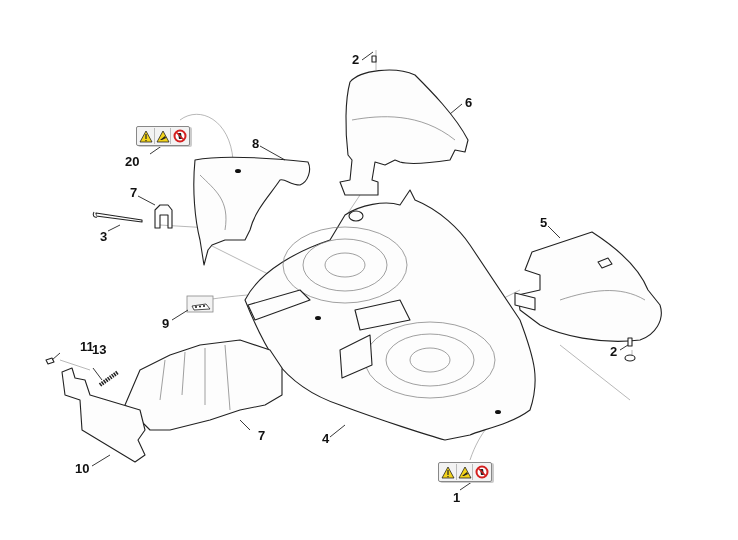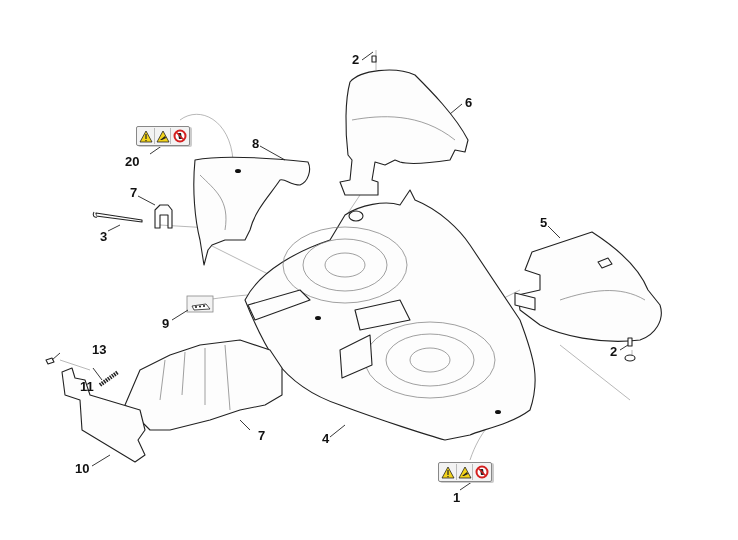--- a/index.html
+++ b/index.html
@@ -174,17 +174,17 @@
   <span class="callout" style="left:352px; top:53px;">2</span>
   <span class="callout" style="left:610px; top:345px;">2</span>
   <span class="callout" style="left:100px; top:230px;">3</span>
   <span class="callout" style="left:322px; top:432px;">4</span>
   <span class="callout" style="left:540px; top:216px;">5</span>
   <span class="callout" style="left:465px; top:96px;">6</span>
   <span class="callout" style="left:258px; top:429px;">7</span>
   <span class="callout" style="left:252px; top:137px;">8</span>
   <span class="callout" style="left:162px; top:317px;">9</span>
   <span class="callout" style="left:75px; top:462px;">10</span>
-  <span class="callout" style="left:80px; top:380px;">11</span>
+  <span class="callout" style="left:80px; top:340px;">11</span>
   <span class="callout" style="left:130px; top:186px;">7</span>
   <span class="callout" style="left:62px; top:343px;margin-left:30px;">13</span>
   <span class="callout" style="left:125px; top:155px;">20</span>
 </div>
 
 </body></html>

